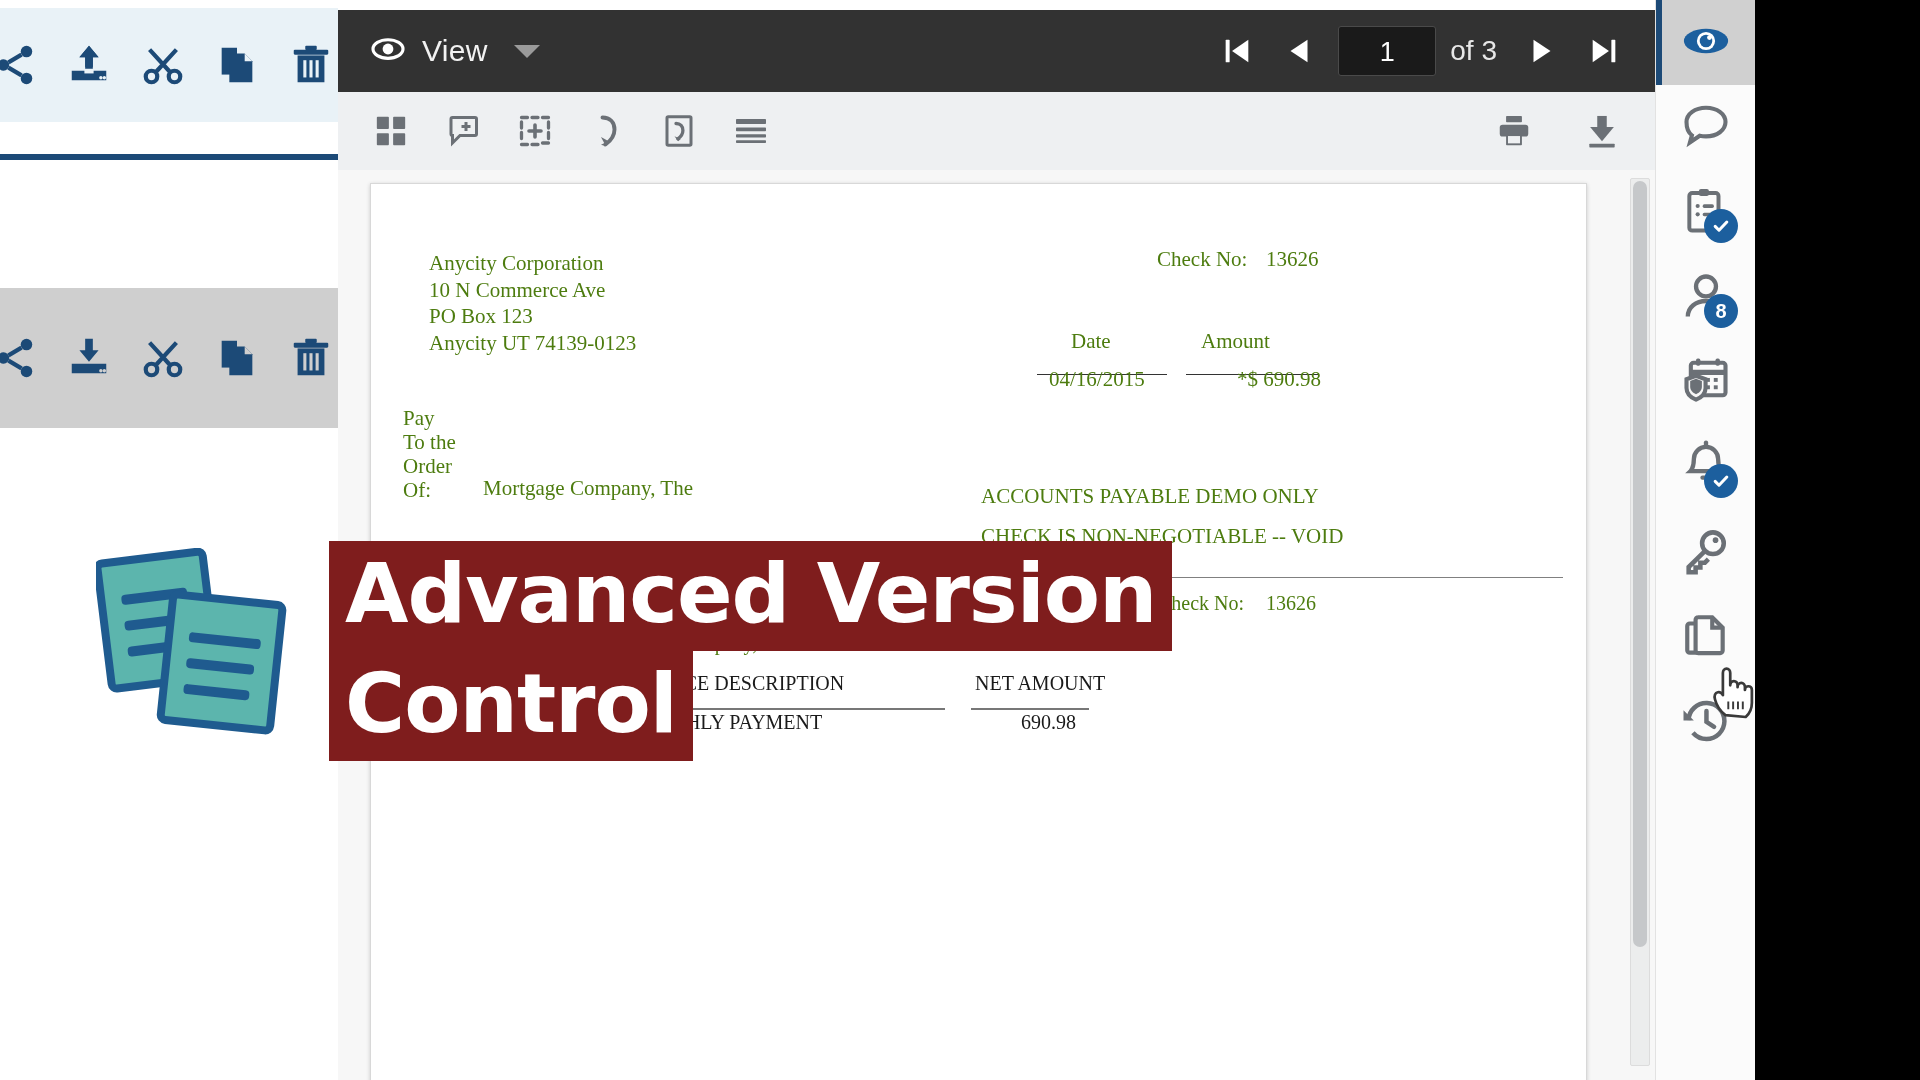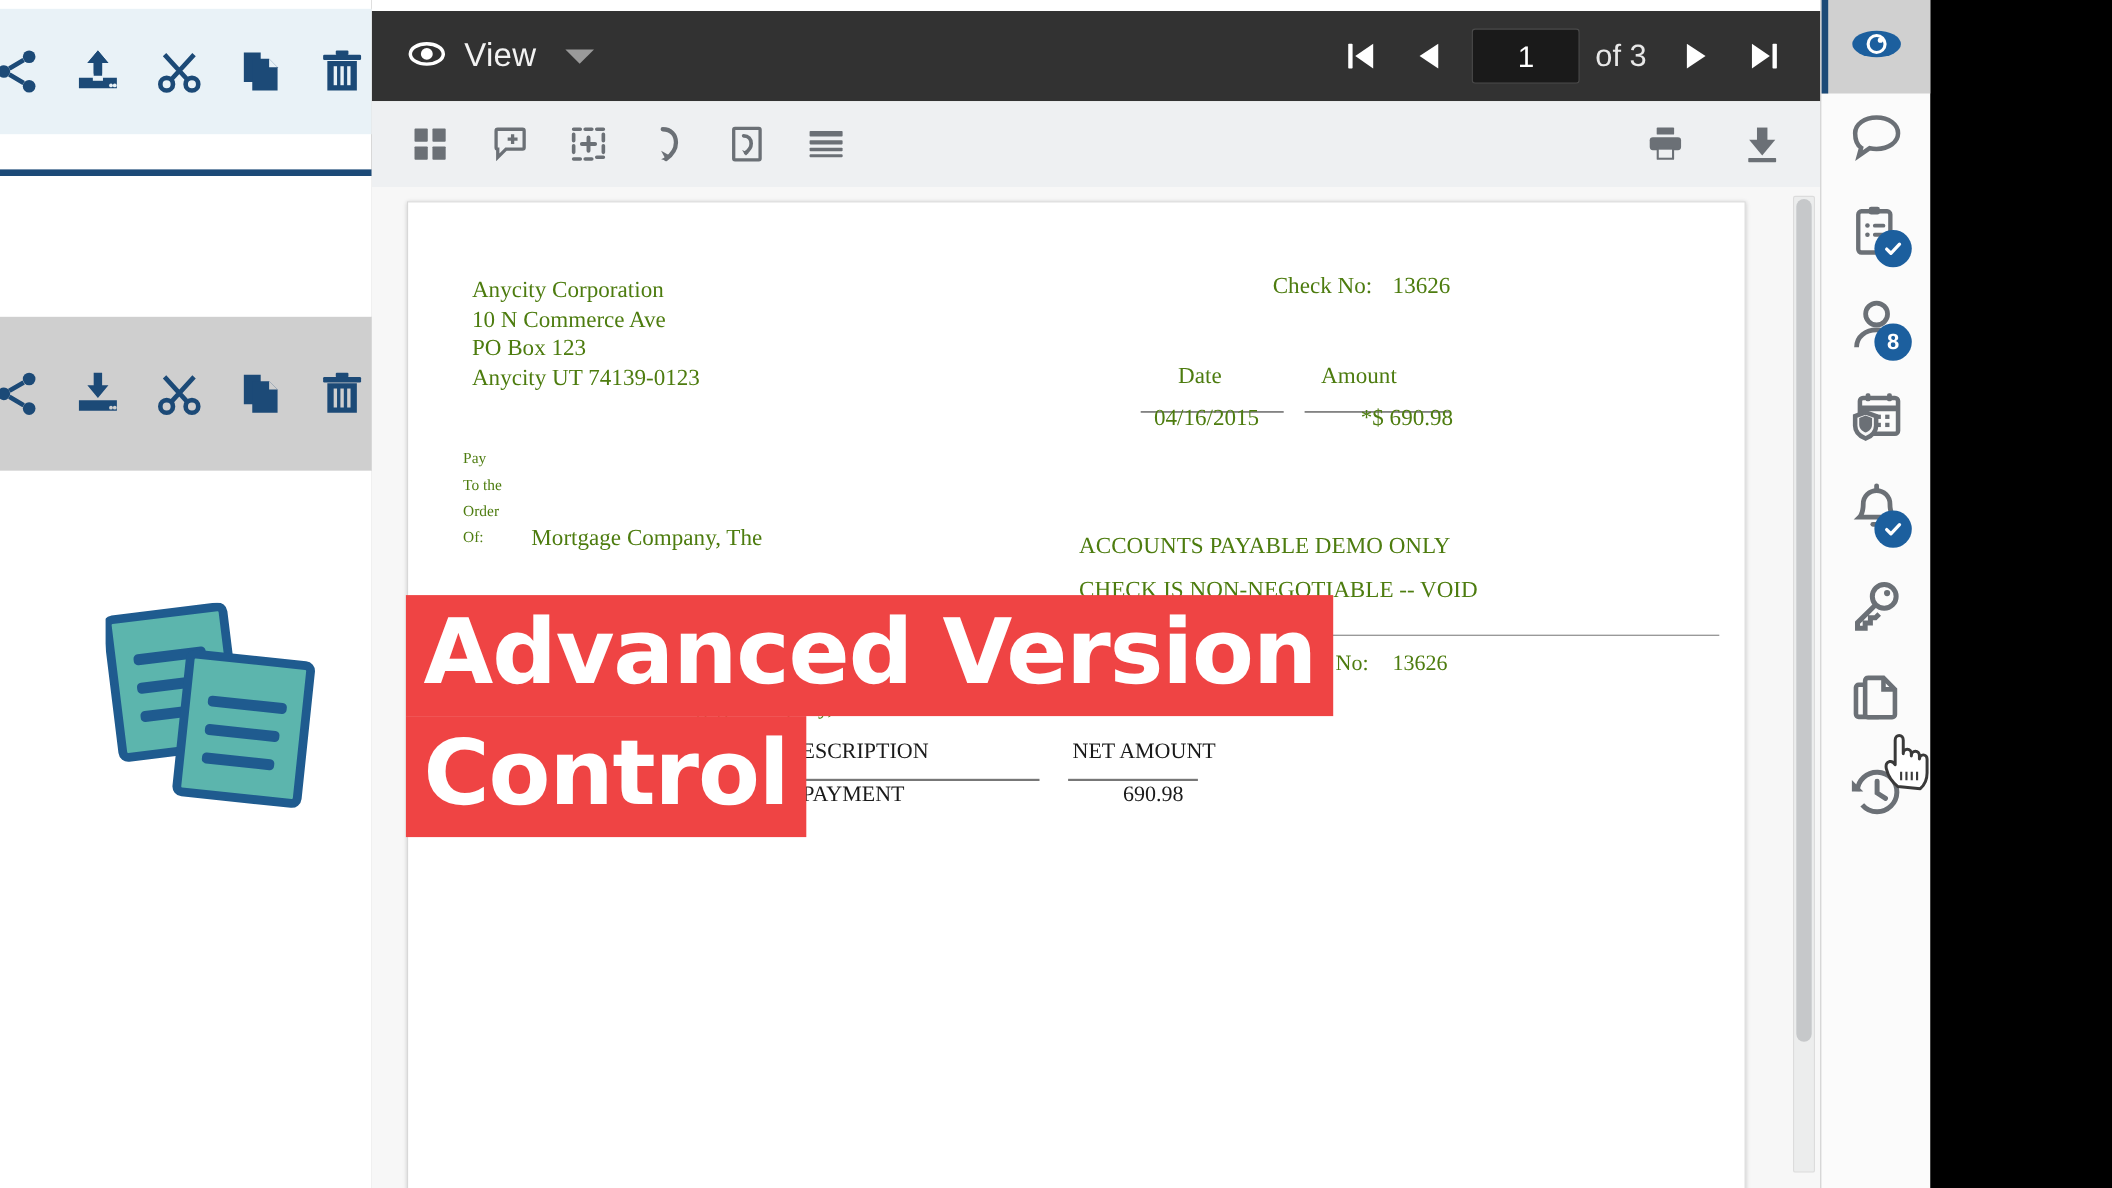--- a/index.html
+++ b/index.html
@@ -180,21 +180,21 @@
   .chk { position: absolute; color: #4d7c0f; font-family: "Liberation Serif", serif; }
   .addr { left: 58px; top: 66px; font-size: 21px; line-height: 26.5px; }
   .checkno-lbl { left: 786px; top: 63px; font-size: 21px; }
   .checkno-val { left: 895px; top: 63px; font-size: 21px; }
   .date-lbl { left: 700px; top: 145px; font-size: 21px; }
   .amount-lbl { left: 830px; top: 145px; font-size: 21px; }
   .rule1 { position:absolute; left: 666px; top: 190px; width: 130px; height: 1px; background: #333; }
   .rule2 { position:absolute; left: 815px; top: 190px; width: 132px; height: 1px; background: #333; }
   .date-val { left: 678px; top: 183px; font-size: 21px; }
   .amount-val { left: 838px; top: 183px; font-size: 21px; margin-left: 28px; }
-  .pay-col { left: 32px; top: 222px; font-size: 14px; line-height: 24px; margin-left: 18px; }
+  .pay-col { left: 32px; top: 222px; font-size: 21px; line-height: 24px; }
   .pay-words { left: 100px; top: 222px; font-size: 21px; }
   .payee { left: 112px; top: 292px; font-size: 21px; }
   .demo1 { left: 610px; top: 300px; font-size: 21px; }
   .demo2 { left: 610px; top: 340px; font-size: 21px; }
   .perf-line {
     position: absolute; left: 22px; top: 393px;
     width: 1170px; height: 1px; background: #808080;
   }
   .stub-corp { left: 345px; top: 408px; font-size: 20px; }
   .stub-checkno-lbl { left: 787px; top: 408px; font-size: 20px; }
@@ -222,30 +222,29 @@
 
   
   .callout {
     position: absolute;
     left: 329px; top: 541px;
     z-index: 60;
     width: 830px;
   }
   .callout-line {
     display: inline-block;
-    background: #ef4444;
+    background: #7f1d1d;
     color: #ffffff;
     font-family: "DejaVu Sans", sans-serif;
     font-weight: 700;
     font-size: 82px;
     line-height: 1.0;
     padding: 12px 16px 16px 16px;
     letter-spacing: -1px;
     white-space: nowrap;
-    margin-left: 40px;
   }
   .callout-line + .callout-line { margin-top: 0px; }
 
   
   .tooltip {
     position: absolute;
     left: 1440px; top: 623px;
     z-index: 70;
     height: 48px;
     background: #1f5b8f;

